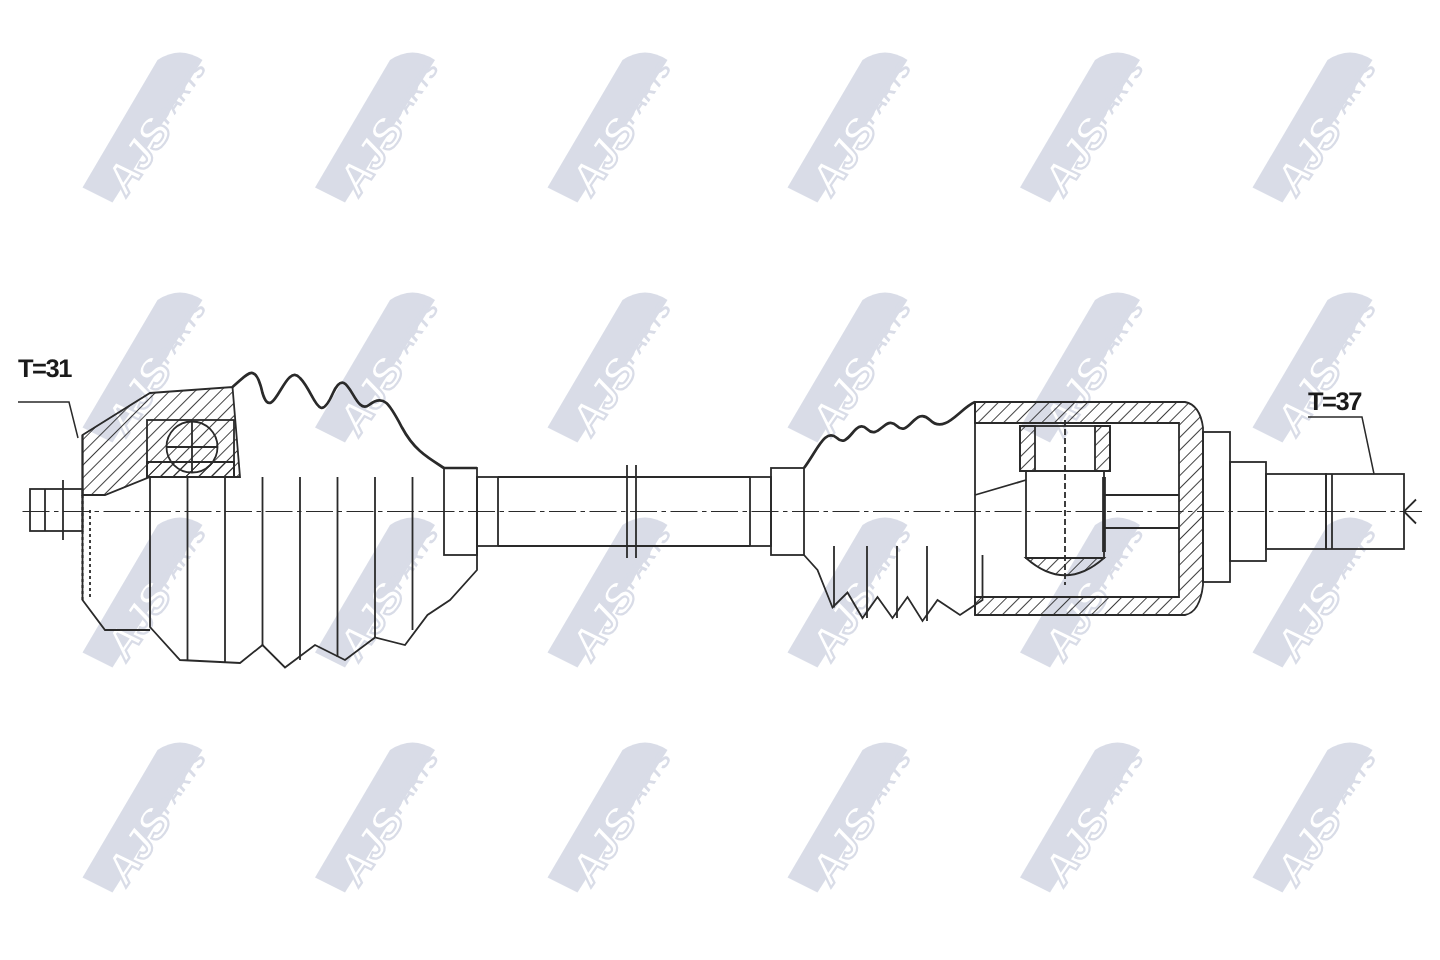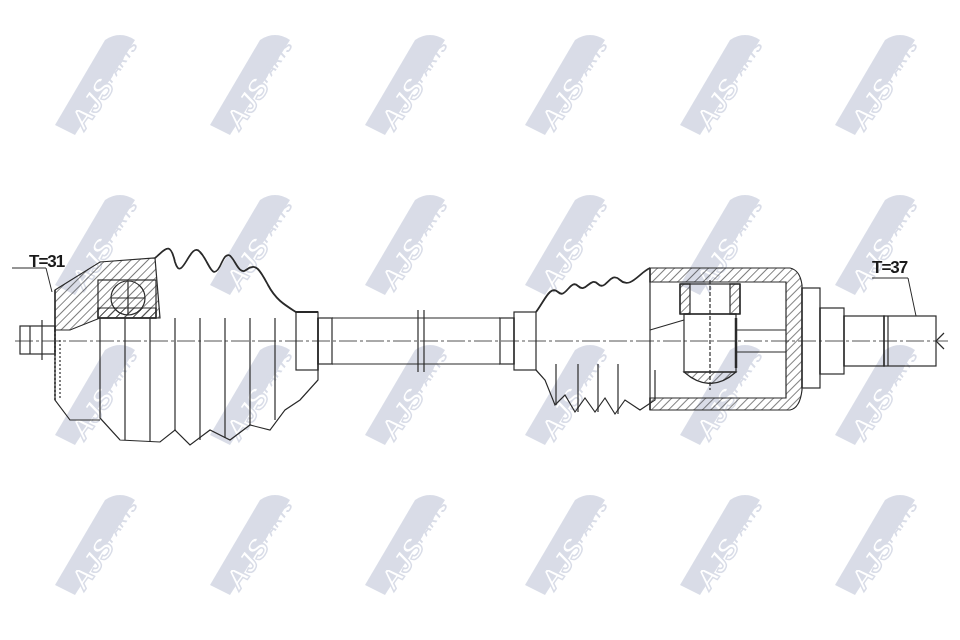--- a/index.html
+++ b/index.html
@@ -255,15 +255,15 @@
       <rect x="844" y="316" width="40" height="50"></rect>
       <rect x="884" y="316" width="52" height="50"></rect>
       <line x1="888" y1="316" x2="888" y2="366"></line>
       <path d="M936 341 L944 333 M936 341 L944 349"></path>
 
       <path d="M12 268 L46 268 L52 292" stroke-width="1"></path>
       <path d="M872 278 L908 278 L916 316" stroke-width="1"></path>
     </g>
   </svg>
 
-  <div class="label" style="left:12px;top:252px;margin-left:17px;">T=31</div>
+  <div class="label" style="left:12px;top:236px;">T=31</div>
   <div class="label" style="left:872px;top:258px;">T=37</div>
 </div>
 
 </body></html>

